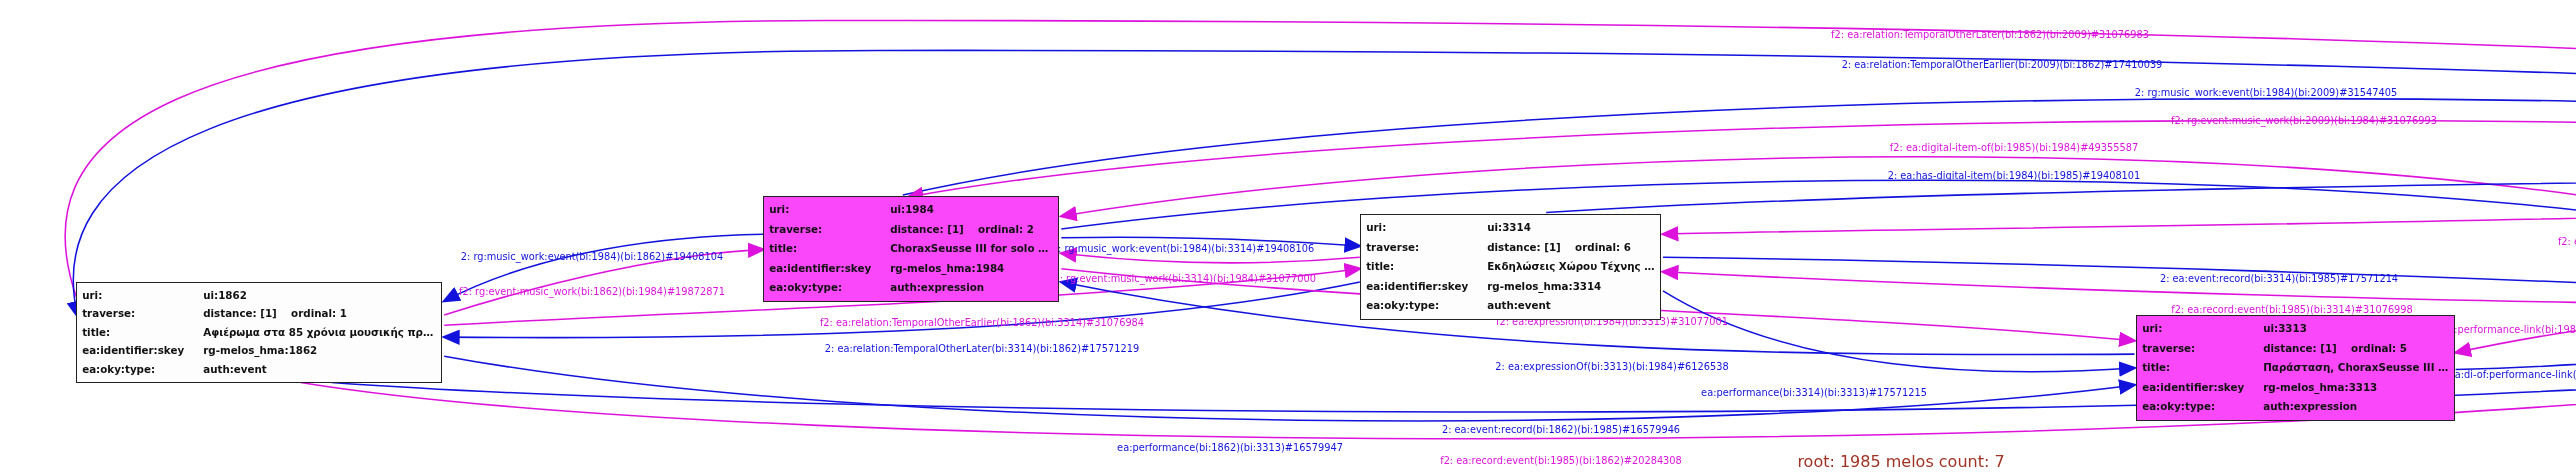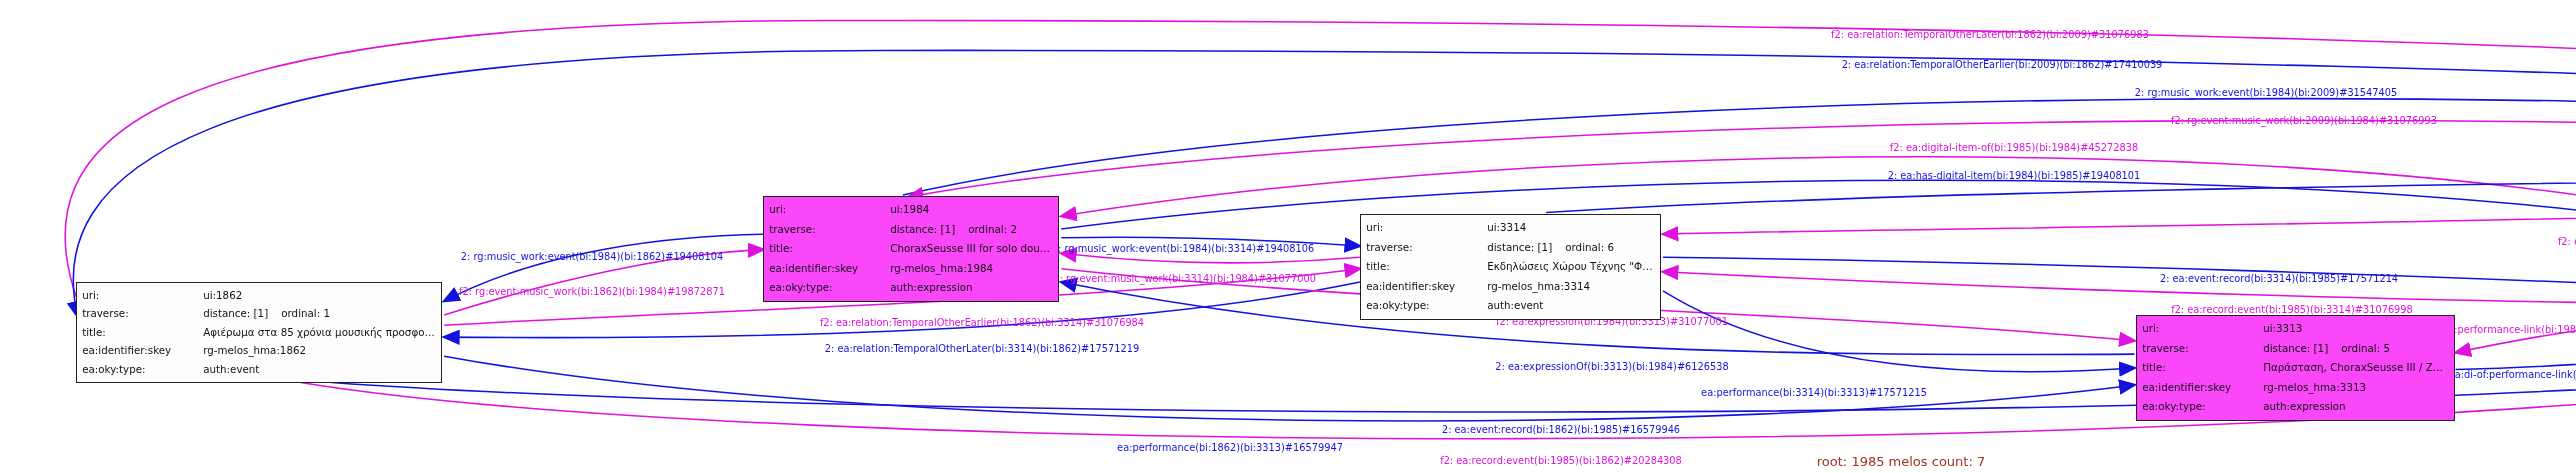--- a/index.html
+++ b/index.html
@@ -12,26 +12,26 @@
     font-size: 9.8px; white-space: nowrap; letter-spacing: 0; margin-top: 14px;
   }
   .elabel[data-color="blue"]    { color: #1212dd; }
   .elabel[data-color="magenta"] { color: #dd12dd; }
   .node {
     position: absolute; z-index: 3; background: #fdfdfd; border: 1px solid #222222;
     display: flex; flex-direction: column; justify-content: space-around;
     padding: 3.1px 5.2px; font-size: 10.3px; color: #111;
   }
   .node.kind-expression { background: #f947f9; }
-  .nrow { display: flex; white-space: nowrap; overflow: hidden; line-height: 1.3; }
+  .nrow { display: flex; white-space: nowrap; overflow: hidden; line-height: 1.3; font-weight: bold; }
   .nk { flex: 0 0 121px; overflow: hidden; }
   .nv { flex: 1 1 auto; overflow: hidden; text-overflow: ellipsis; }
   #root-note {
     position: absolute; z-index: 2; transform: translate(-50%, -50%);
-    font-size: 13px; white-space: nowrap;
+    font-size: 16px; white-space: nowrap;
   }
 </style>
 </head>
 <body>
 
 <div id="canvas">
 
   <svg id="edges-svg" width="3869" height="473" viewBox="0 0 7509 919">
     <defs>
       <marker id="aB" markerWidth="12" markerHeight="10" refX="10" refY="5" orient="auto">
@@ -70,21 +70,21 @@
       <path stroke="#1212dd" marker-end="url(#aB)" d="M4767,718 C5020,712 5260,692 5497,652"></path>
       <path stroke="#1212dd" marker-end="url(#aB)" d="M640,743 C1650,815 4250,832 5580,720"></path>
       <path stroke="#dd12dd" marker-end="url(#aM)" d="M580,743 C1500,892 4400,892 5640,722"></path>
     </g>
   </svg>
 
   <div class="elabel" style="left:1990px;top:20px" data-color="magenta">f2: ea:relation:TemporalOtherLater(bi:1862)(bi:2009)#31076983</div>
   <div class="elabel" style="left:2002px;top:50px" data-color="blue">2: ea:relation:TemporalOtherEarlier(bi:2009)(bi:1862)#17410039</div>
   <div class="elabel" style="left:2266px;top:78px" data-color="blue">2: rg:music_work:event(bi:1984)(bi:2009)#31547405</div>
   <div class="elabel" style="left:2304px;top:106px" data-color="magenta">f2: rg:event:music_work(bi:2009)(bi:1984)#31076993</div>
-  <div class="elabel" style="left:2014px;top:133px" data-color="magenta">f2: ea:digital-item-of(bi:1985)(bi:1984)#45272838</div>
+  <div class="elabel" style="left:2014px;top:133px" data-color="magenta">f2: ea:digital-item-of(bi:1985)(bi:1984)#49355587</div>
   <div class="elabel" style="left:2014px;top:161px" data-color="blue">2: ea:has-digital-item(bi:1984)(bi:1985)#19408101</div>
 
   <div class="elabel" style="left:2720px;top:227px" data-color="magenta">f2: ea:relation:TemporalOtherEarlier(bi:2009)(bi:3314)#31076994</div>
   <div class="elabel" style="left:592px;top:242px" data-color="blue">2: rg:music_work:event(bi:1984)(bi:1862)#19408104</div>
   <div class="elabel" style="left:592px;top:277px" data-color="magenta">f2: rg:event:music_work(bi:1862)(bi:1984)#19872871</div>
   <div class="elabel" style="left:1183px;top:234px" data-color="blue">2: rg:music_work:event(bi:1984)(bi:3314)#19408106</div>
   <div class="elabel" style="left:1183px;top:264px" data-color="magenta">f2: rg:event:music_work(bi:3314)(bi:1984)#31077000</div>
   <div class="elabel" style="left:982px;top:308px" data-color="magenta">f2: ea:relation:TemporalOtherEarlier(bi:1862)(bi:3314)#31076984</div>
   <div class="elabel" style="left:982px;top:334px" data-color="blue">2: ea:relation:TemporalOtherLater(bi:3314)(bi:1862)#17571219</div>
   <div class="elabel" style="left:1612px;top:307px" data-color="magenta">f2: ea:expression(bi:1984)(bi:3313)#31077001</div>

